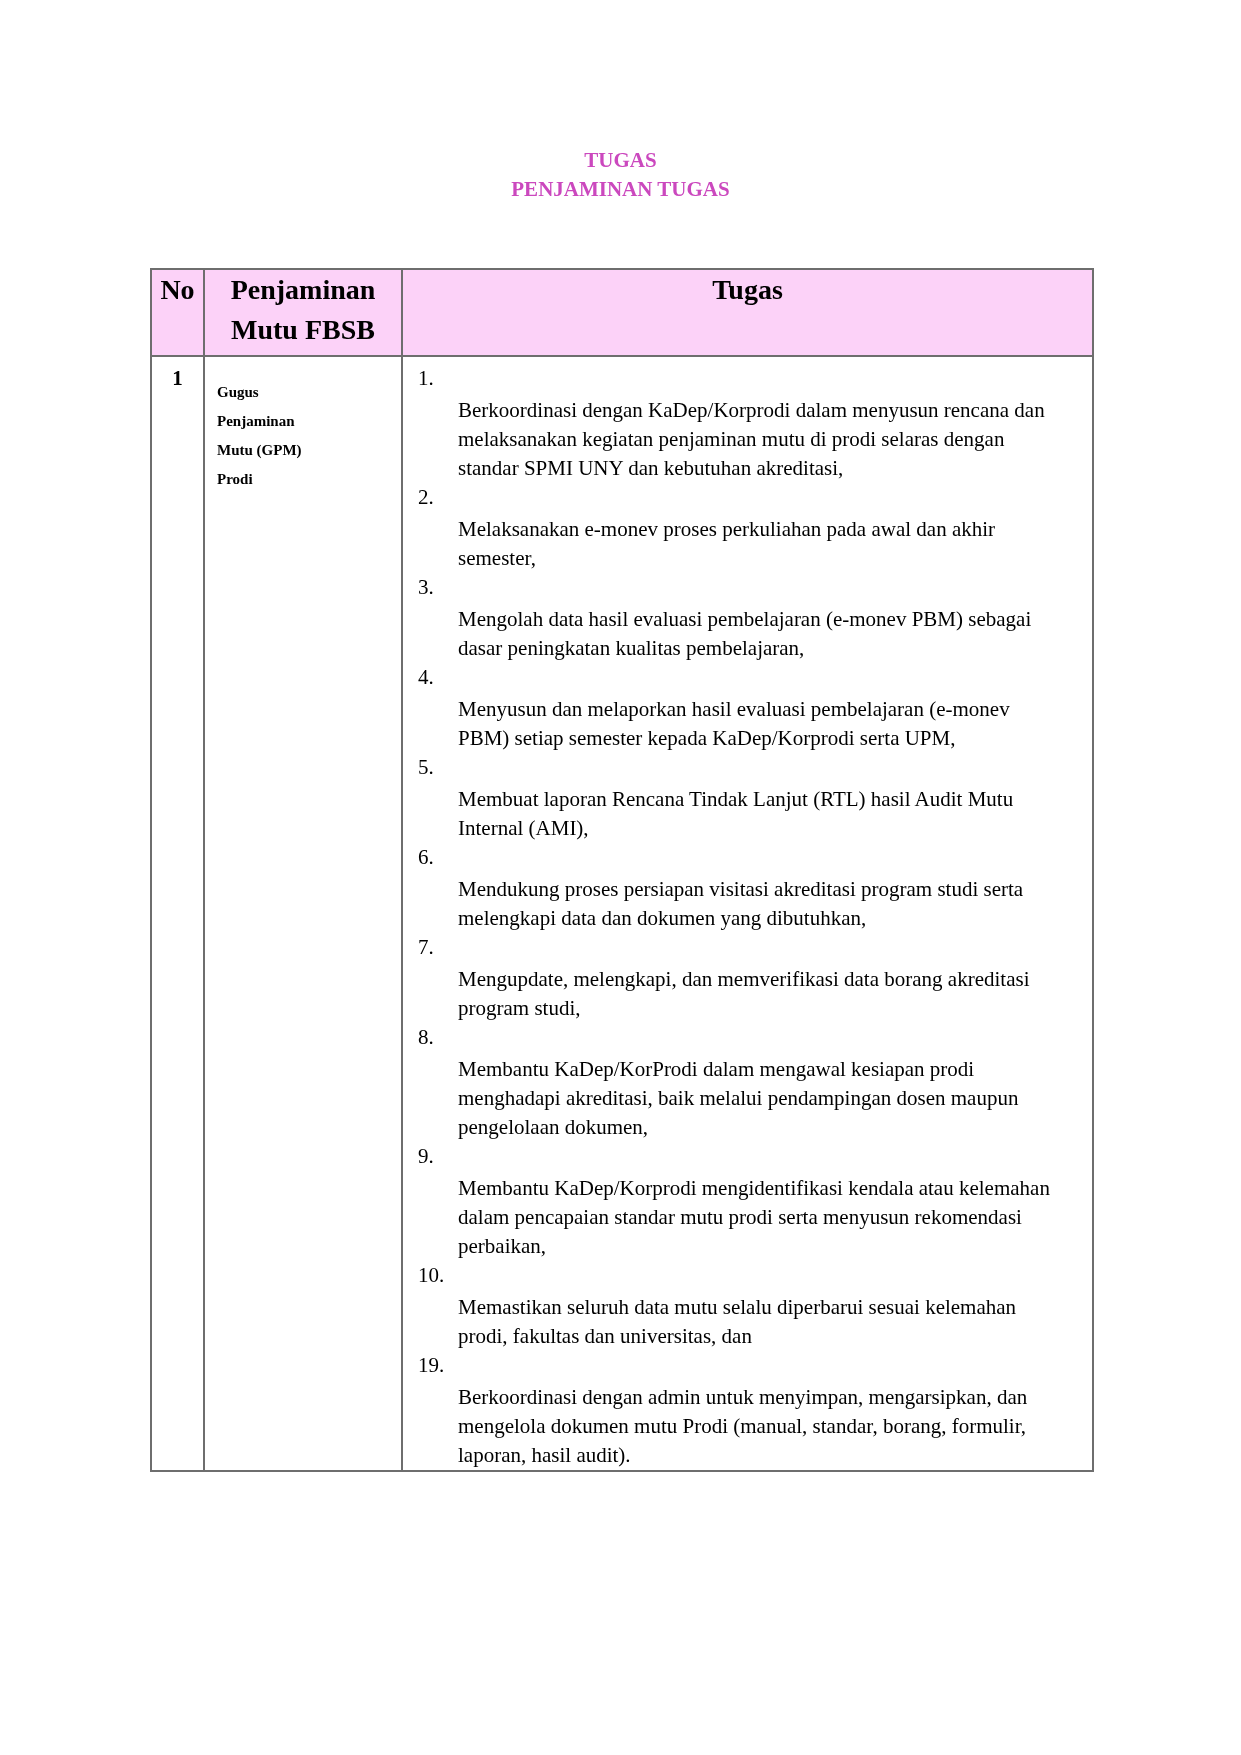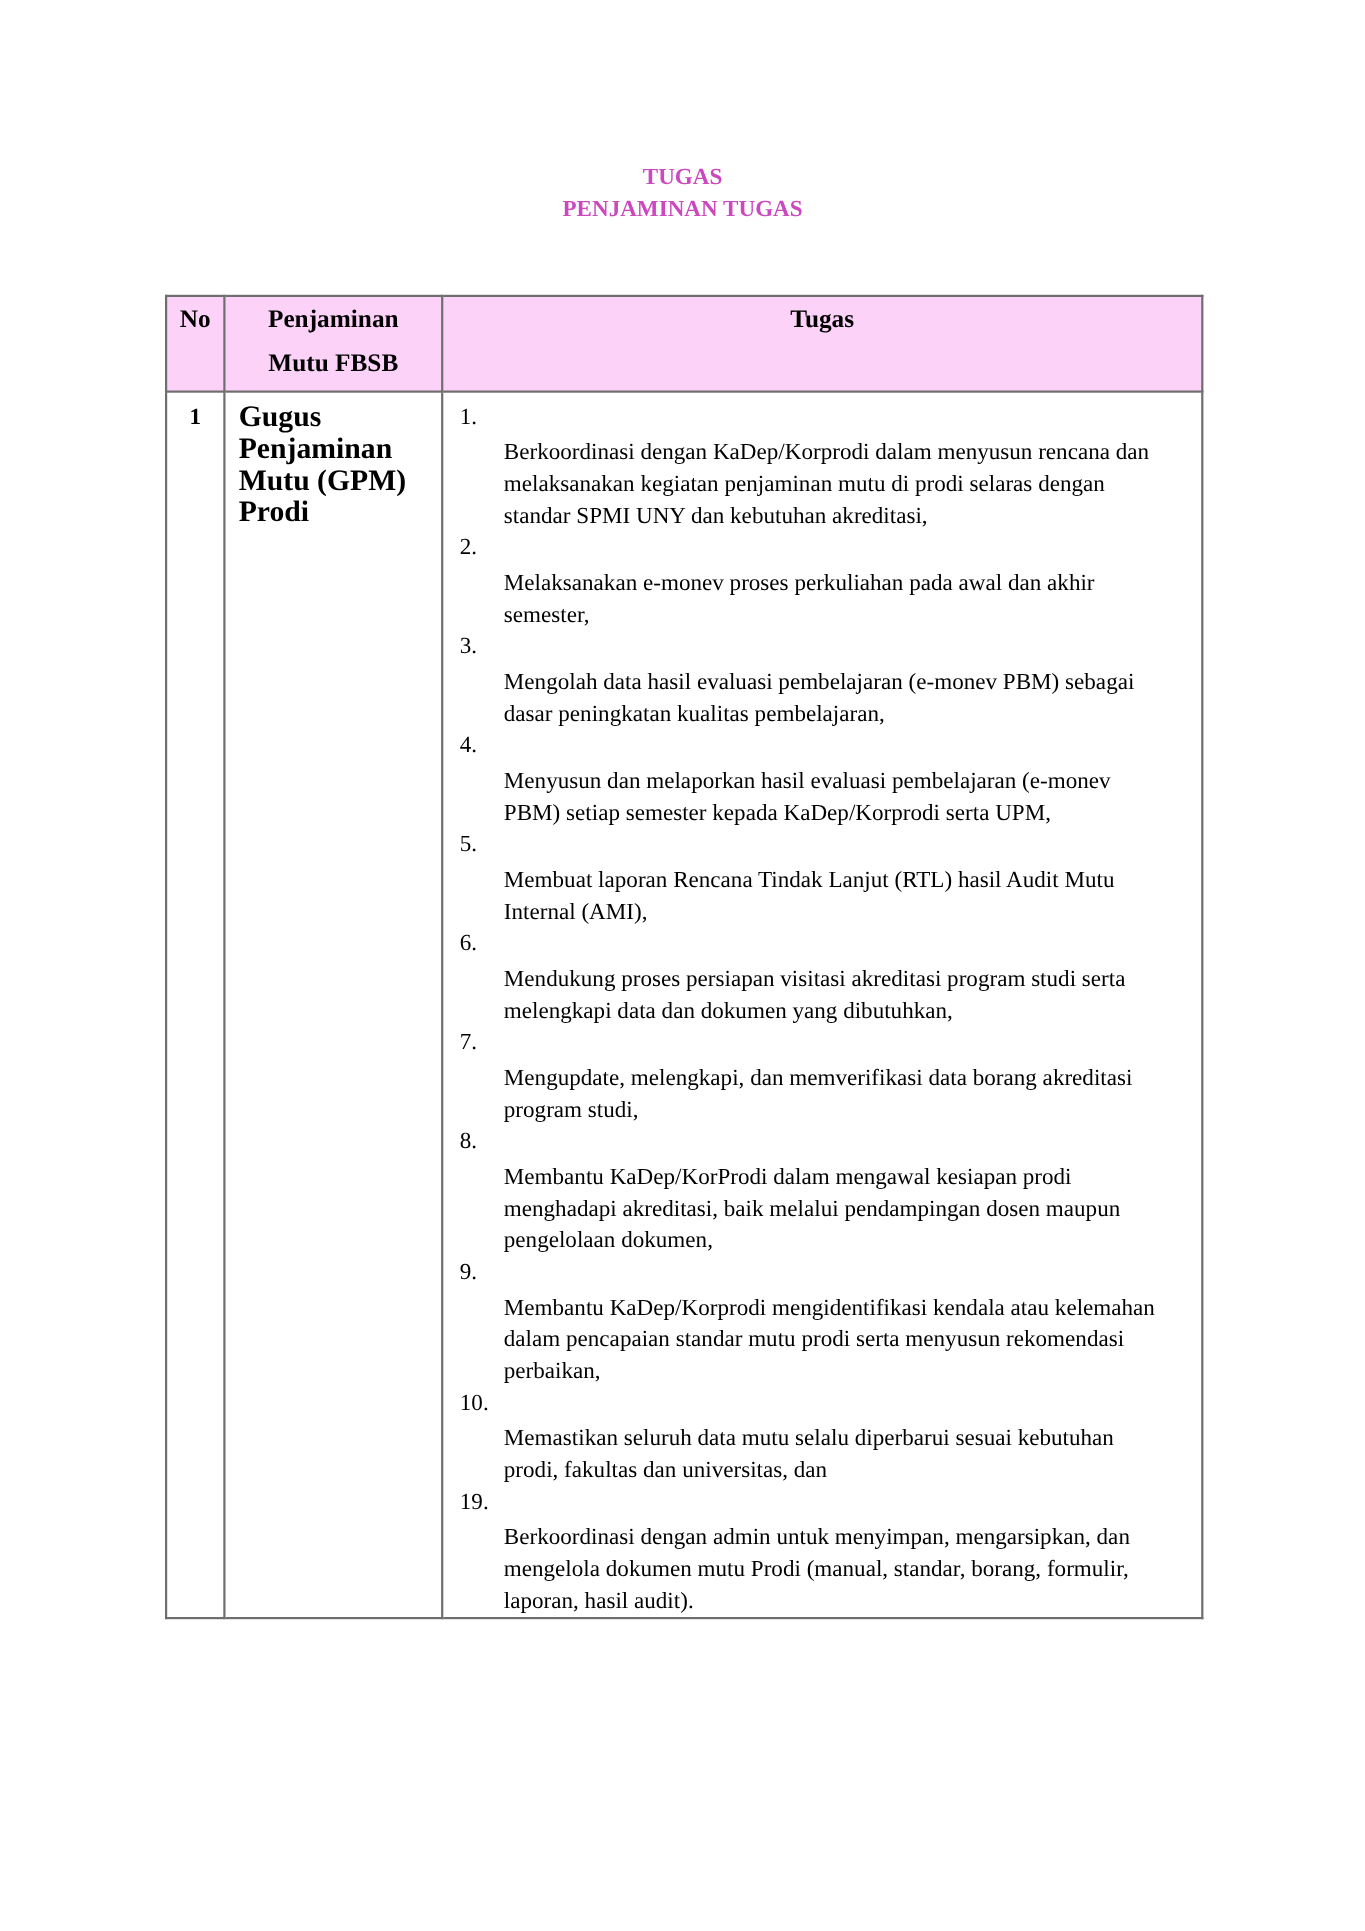--- a/index.html
+++ b/index.html
@@ -39,40 +39,40 @@
     border: 2px solid var(--border-color);
     vertical-align: top;
     box-sizing: border-box;
   }
   .col-no { width: 53px; }
   .col-unit { width: 198px; }
   .col-tasks { width: 691px; }
   .doc-table thead th {
     background: var(--hdr-bg);
     height: 87px;
-    font-size: 23px;
+    font-size: 28px;
     line-height: 29px;
     font-weight: bold;
     text-align: center;
     padding-top: 5px;
   }
   .second-line { margin-top: 11px; }
   .doc-table tbody td { height: 835px; }
   .no-cell {
     text-align: center;
     font-weight: bold;
     font-size: 21px;
     line-height: 29px;
     padding-top: 7px;
   }
   .unit-cell {
     font-weight: bold;
-    font-size: 27px;
+    font-size: 15px;
     line-height: 29px;
-    padding: 7px 6px 0 12px;
+    padding: 21px 6px 0 12px;
   }
   .tasks-cell {
     padding: 7px 0 0 0;
     font-size: 21px;
     line-height: 29px;
   }
   .task { display: flex; align-items: flex-start; }
   .task .num {
     flex: 0 0 auto;
     width: 40px;
@@ -163,21 +163,21 @@
     <span class="txt">Membantu KaDep/KorProdi dalam mengawal kesiapan prodi menghadapi akreditasi, baik melalui pendampingan dosen maupun pengelolaan dokumen,</span>
   </div>
 
   <div class="task">
     <span class="num">9.</span>
     <span class="txt">Membantu KaDep/Korprodi mengidentifikasi kendala atau kelemahan dalam pencapaian standar mutu prodi serta menyusun rekomendasi perbaikan,</span>
   </div>
 
   <div class="task">
     <span class="num">10.</span>
-    <span class="txt">Memastikan seluruh data mutu selalu diperbarui sesuai kebutuhan prodi, fakultas dan universitas, dan</span>
+    <span class="txt">Memastikan seluruh data mutu selalu diperbarui sesuai kelemahan prodi, fakultas dan universitas, dan</span>
   </div>
 
   <div class="task">
     <span class="num">19.</span>
     <span class="txt">Berkoordinasi dengan admin untuk menyimpan, mengarsipkan, dan mengelola dokumen mutu Prodi (manual, standar, borang, formulir, laporan, hasil audit).</span>
   </div>
 </div>
       </td>
     </tr>
   </tbody>

